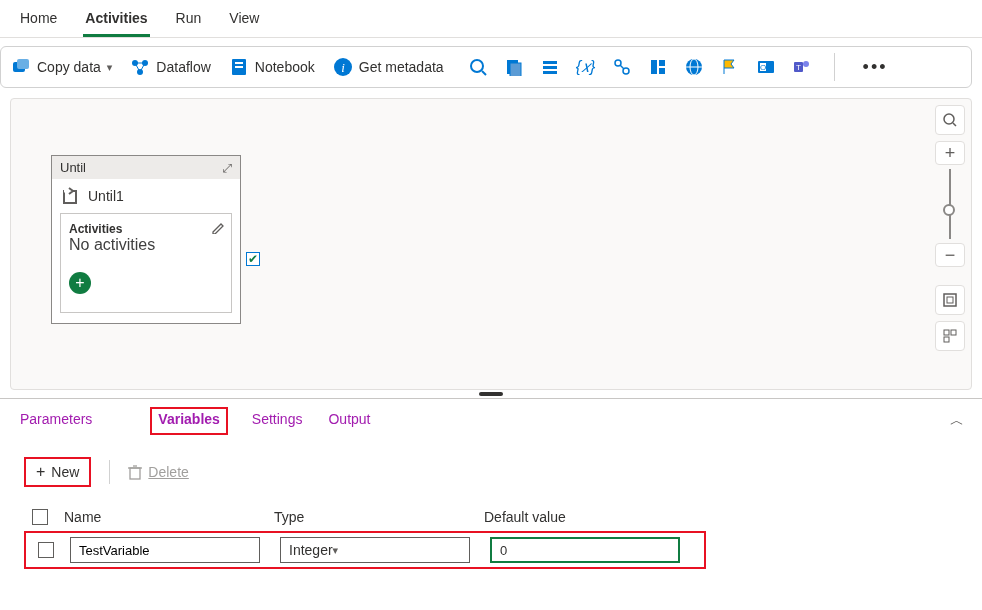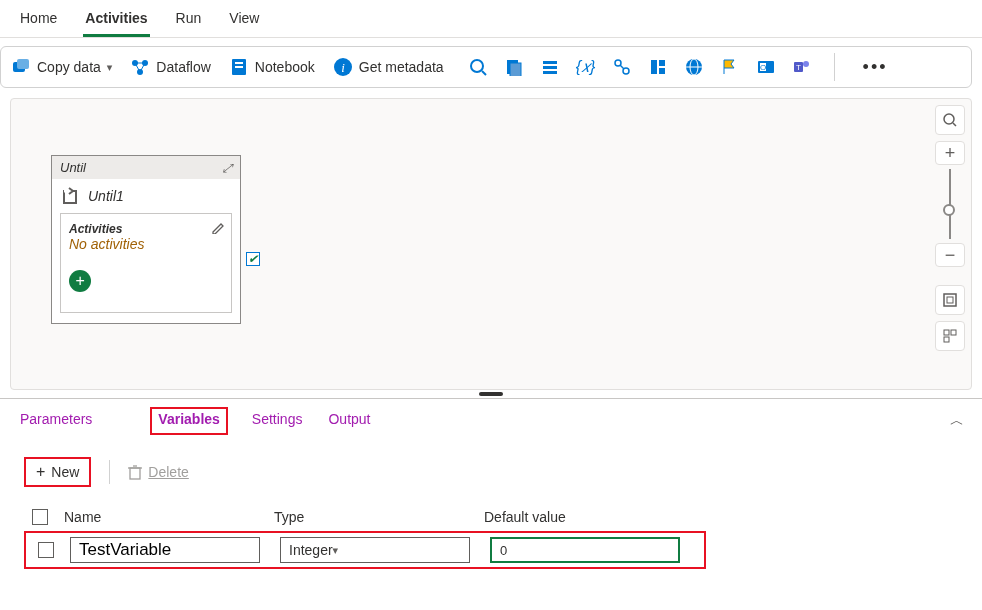--- a/index.html
+++ b/index.html
@@ -23,28 +23,28 @@
 .canvas { position: relative; background: #faf9f8; margin: 10px 10px 0 10px; height: 292px; border: 1px solid #e1dfdd; border-radius: 4px; }
 .canvas-tools { position: absolute; right: 6px; top: 6px; display: flex; flex-direction: column; gap: 6px; align-items: center; }
 .canvas-tool { width: 30px; height: 30px; background: #fff; border: 1px solid #e1dfdd; border-radius: 4px; display: flex; align-items: center; justify-content: center; cursor: pointer; font-size: 16px; color: #605e5c; }
 .zoom-track { width: 30px; display: flex; flex-direction: column; align-items: center; }
 .zoom-plus, .zoom-minus { width: 30px; height: 24px; display:flex; align-items:center; justify-content:center; border:1px solid #e1dfdd; background:#fff; border-radius:4px; cursor:pointer; color:#605e5c; font-size:18px;}
 .zoom-line { width: 2px; height: 70px; background: #8a8886; margin: 4px 0; position: relative; }
 .zoom-handle { width: 12px; height: 12px; border: 2px solid #8a8886; background: #fff; border-radius: 50%; position: absolute; left: -6px; top: 50%; }
 .canvas-tool.spaced { margin-top: 12px; }
 
 
-.activity-node { position: absolute; left: 40px; top: 56px; width: 190px; background: #fff; border: 1px solid #8a8886; font-style: italic; }
+.activity-node { position: absolute; left: 40px; top: 56px; width: 190px; background: #fff; border: 1px solid #8a8886; }
 .activity-header { background: #edebe9; padding: 4px 8px; display: flex; justify-content: space-between; align-items: center; font-size: 13px; }
 .collapse-icon { font-size: 12px; color: #605e5c; cursor: pointer; }
 .activity-title-row { display: flex; align-items: center; gap: 8px; padding: 8px 10px; }
 .until-icon { width: 18px; height: 18px; }
 .activity-body { margin: 0 8px 10px 8px; border: 1px solid #c8c6c4; padding: 8px; position: relative; min-height: 100px; }
 .body-label { font-size: 12px; font-weight: 600; }
-.body-sub { font-size: 14px; color: #a16207; }
+.body-sub { font-size: 16px; color: #404040; }
 .edit-icon { position: absolute; right: 6px; top: 6px; cursor: pointer; color: #605e5c; }
 .add-circle { width: 22px; height: 22px; border-radius: 50%; background: #107c41; color: #fff; display: flex; align-items: center; justify-content: center; font-size: 16px; margin-top: 18px; cursor: pointer; }
 .node-check { position:absolute; right:-20px; top:96px; width:14px; height:14px; border:1px solid #0078d4; display:flex; align-items:center; justify-content:center; color:#107c41; font-size:12px; background:#fff;}
 
 
 .splitter { height: 8px; margin: 0 10px; position: relative; }
 .splitter::before { content:""; position:absolute; left:50%; top:2px; width:24px; height:4px; background:#323130; border-radius:2px; transform:translateX(-50%);}
 
 
 .panel { border-top: 1px solid #c8c6c4; padding: 8px 18px 0 18px; }
@@ -57,21 +57,21 @@
 .panel-actions { display: flex; align-items: center; gap: 18px; margin: 22px 0 16px 6px; }
 .new-btn { display: flex; align-items: center; gap: 6px; border: 2px solid #e81123; padding: 4px 10px; cursor: pointer; }
 .delete-btn { display: flex; align-items: flex-start; gap: 6px; color: #a19f9d; cursor: pointer; text-decoration: underline; }
 .action-sep { width:1px; height:24px; background:#d1d1d1; }
 
 .var-table { margin-left: 6px; }
 .var-header { display: grid; grid-template-columns: 40px 210px 210px 210px; gap: 0; padding: 6px 0; font-weight: 400; }
 .var-row-wrap { border: 2px solid #e81123; padding: 4px 4px; display: inline-block; }
 .var-row { display: grid; grid-template-columns: 40px 210px 210px 210px; align-items: center; }
 .chk { width: 16px; height: 16px; border: 1px solid #605e5c; margin-left: 8px; cursor:pointer; }
-.cell-input { width: 190px; height: 26px; border: 1px solid #605e5c; padding: 2px 8px; font-family: inherit; font-size: 17px; }
+.cell-input { width: 190px; height: 26px; border: 1px solid #605e5c; padding: 2px 8px; font-family: inherit; font-size: 13px; }
 .cell-select { width: 190px; height: 26px; border: 1px solid #605e5c; padding: 2px 8px; display:flex; justify-content:flex-start; align-items:center; cursor:pointer; background:#fff;}
 .cell-default { width: 190px; height: 26px; border: 2px solid #107c41; padding: 2px 8px; display:flex; align-items:center; font-size:13px;}
 
 svg { display:block; }
 </style>
 </head>
 <body>
 
 <div class="top-tabs">
   <div class="top-tab">Home</div>

